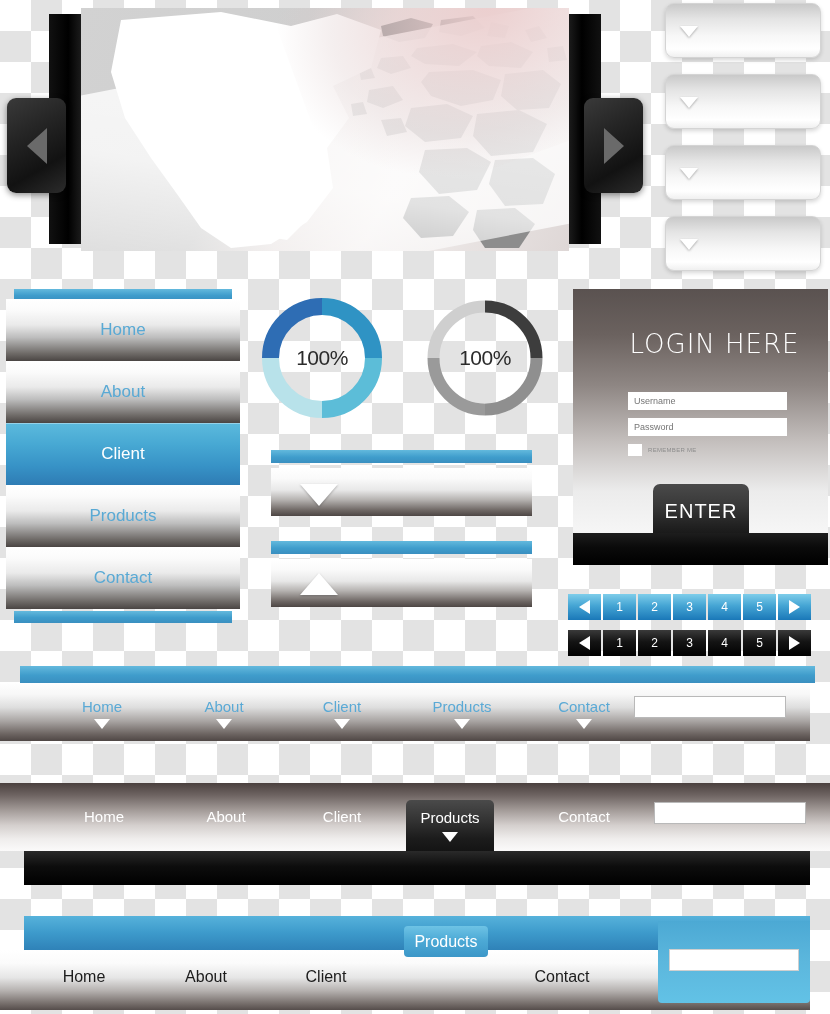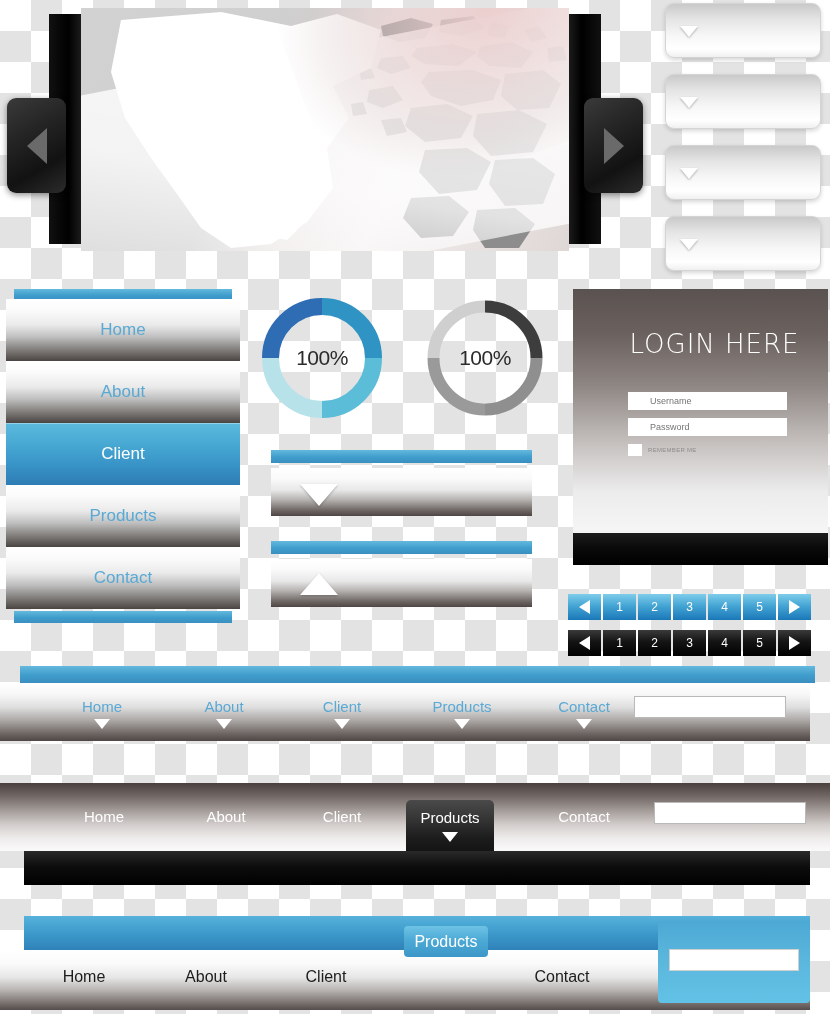--- a/index.html
+++ b/index.html
@@ -130,21 +130,21 @@
     background: linear-gradient(180deg, #5a5250 0%, #6b625f 18%, #8e8683 38%, #c3bebc 60%, #ececec 80%, #f8f8f8 100%);
   }
   #login-title {
     position: absolute; left: 0; right: 0; top: 40px; text-align: center;
     font-size: 26px; color: #ffffff; letter-spacing: 1px;
     font-family: "DejaVu Sans", sans-serif; font-weight: 300; margin-left: 28px;
   }
   .login-input {
     position: absolute; left: 55px; width: 159px; height: 18px;
     background: #ffffff; border: none;
-    font-size: 9px; color: #b3b3b3; padding-left: 22px;
+    font-size: 9px; color: #b3b3b3; padding-left: 6px;
     font-family: "Liberation Sans", sans-serif;
   }
   #login-username { top: 103px; }
   #login-password { top: 129px; }
   #login-remember-row { position: absolute; left: 55px; top: 155px; display: flex; align-items: center; gap: 6px; }
   #login-remember-box { width: 14px; height: 12px; background: #ffffff; }
   #login-remember-label { font-size: 6px; color: #8d8d8d; letter-spacing: 0.3px; }
 
   #login-enter-btn {
     position: absolute; left: 80px; top: 195px; width: 96px; height: 55px;
@@ -371,20 +371,21 @@
   <div id="login-title">LOGIN HERE</div>
 
   <input class="login-input" id="login-username" type="text" placeholder="Username" style="">
   <input class="login-input" id="login-password" type="text" placeholder="Password" style="">
 
   <div id="login-remember-row">
     <span id="login-remember-box"></span>
     <span id="login-remember-label">REMEMBER ME</span>
   </div>
 
+  <div id="login-enter-btn">ENTER</div>
 </div>
 <div class="abs" id="login-footer-bar"></div>
 
 <div class="pager" id="pager-blue">
     <div class="pg blue">
       <span class="t-left"></span>
     </div>
     <div class="pg blue">
       <span>1</span>
     </div>

